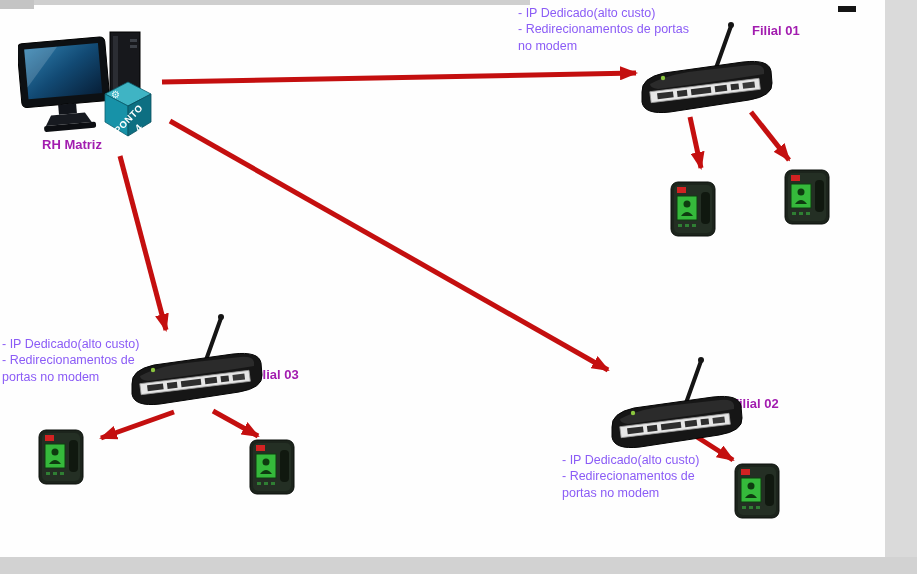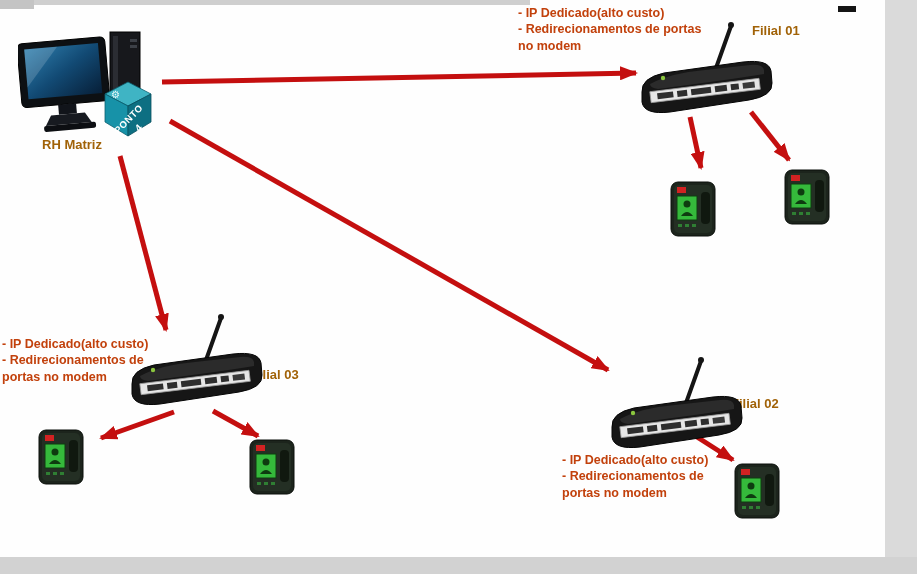--- a/index.html
+++ b/index.html
@@ -1,20 +1,20 @@
 <!DOCTYPE html>
 <html><head>
 <meta charset="utf-8">
 <style>
   * { margin:0; padding:0; box-sizing:border-box; }
   html,body { background:#ffffff; font-family:"Liberation Sans", sans-serif; }
   .canvas { position:relative; width:917px; height:574px; background:#fefefe; overflow:hidden; }
   .abs { position:absolute; }
-  .label { position:absolute; font-size:13px; font-weight:bold; color:#a16207; white-space:nowrap; }
-  .annotation { position:absolute; font-size:12.5px; font-weight:bold; color:#c2410c;
+  .label { position:absolute; font-size:13px; font-weight:bold; color:#a21caf; white-space:nowrap; }
+  .annotation { position:absolute; font-size:12.5px; font-weight:normal; color:#8b5cf6;
                 white-space:pre-line; line-height:1.3; }
   .node { position:absolute; }
   svg { display:block; }
 </style>
 </head>
 <body>
 
 <div class="canvas">
 
   <div class="abs" style="left:0;top:0;width:530px;height:5px;background:#cfcfcf;"></div>

